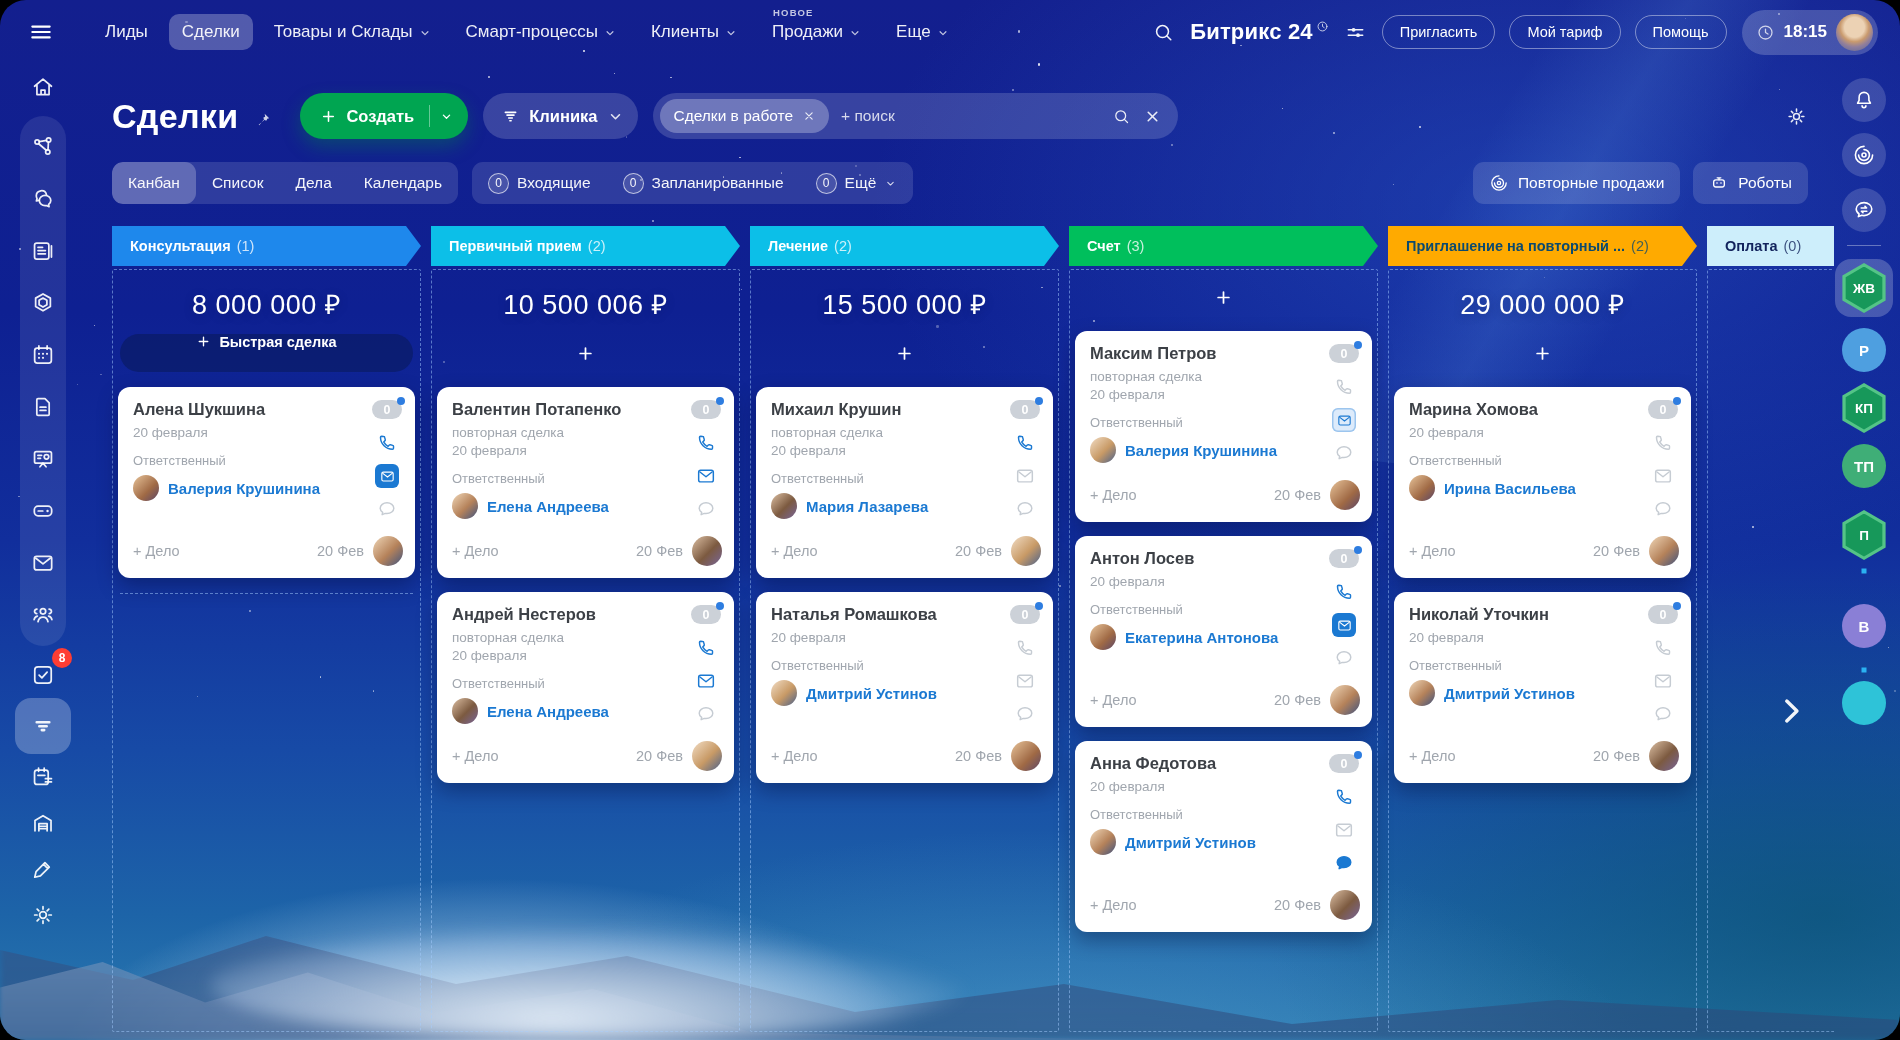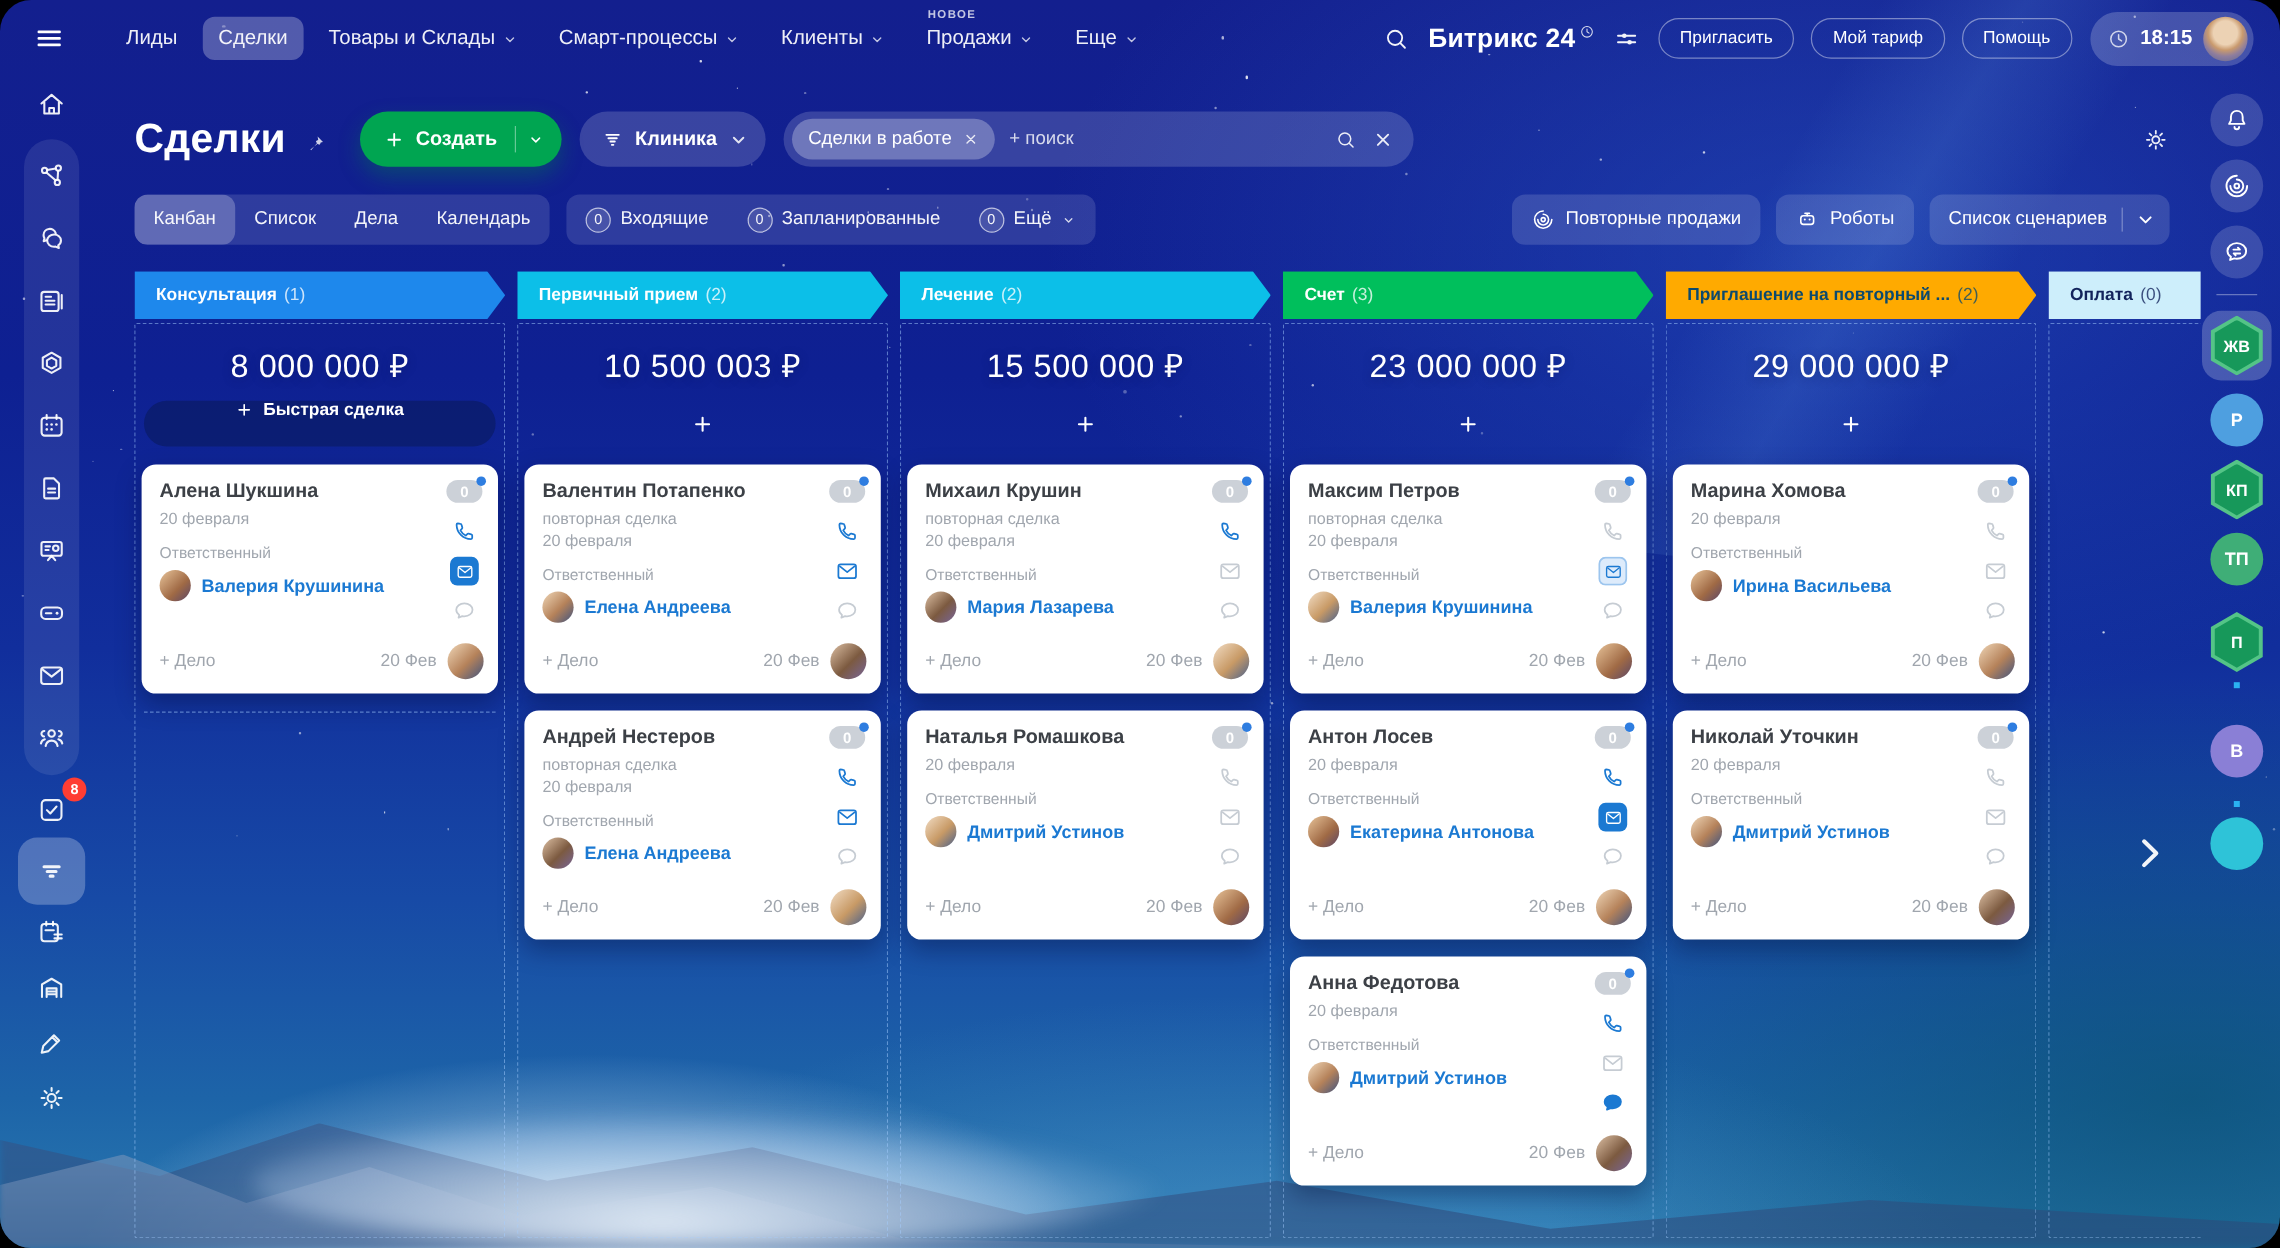--- a/index.html
+++ b/index.html
@@ -618,29 +618,20 @@
           </button>
           <button class="tb-btn">
             <svg class="ic" viewBox="0 0 24 24" fill="none" stroke="currentColor" stroke-width="1.6" stroke-linecap="round" stroke-linejoin="round">
               <rect x="5.6" y="8.2" width="12.8" height="8.6" rx="2.6"></rect>
               <circle cx="9.6" cy="12" r="1" fill="currentColor" stroke="none"></circle>
               <circle cx="14.4" cy="12" r="1" fill="currentColor" stroke="none"></circle>
               <path d="M12 8.2V5.8M9.8 5.8h4.4"></path>
             </svg>
             <span>Роботы</span>
           </button>
-          <button class="tb-btn">
-            <span>Список сценариев</span>
-            <span class="vline"></span>
-            <span class="chev">
-              <svg class="ic" viewBox="0 0 24 24" fill="none" stroke="currentColor" stroke-width="1.6" stroke-linecap="round" stroke-linejoin="round">
-                <path d="m7 9.8 5 5 5-5" stroke-width="2"></path>
-              </svg>
-            </span>
-          </button>
         </div>
     </div>
 
     <div class="board" id="board">
         <div class="kcol">
           <div class="kcol-header" style="background:#1e88ec;color:#ffffff">
             <span>Консультация</span>
             <span class="kcol-count">(1)</span>
           </div>
           <div class="kcol-drop">
@@ -692,21 +683,21 @@
             </div>
             <div class="slot-line"></div>
           </div>
         </div>
         <div class="kcol">
           <div class="kcol-header" style="background:#0cbfe8;color:#ffffff">
             <span>Первичный прием</span>
             <span class="kcol-count">(2)</span>
           </div>
           <div class="kcol-drop">
-            <div class="kcol-sum">10 500 003 ₽</div>
+            <div class="kcol-sum">10 500 006 ₽</div>
             <div class="quick-plus">
               <span class="plus">
                 <svg class="ic" viewBox="0 0 24 24" fill="none" stroke="currentColor" stroke-width="1.6" stroke-linecap="round" stroke-linejoin="round">
                   <path d="M12 5.2v13.6M5.2 12h13.6" stroke-width="2.2"></path>
                 </svg>
               </span>
             </div>
             <div class="card">
               <div class="card-main">
                 <div class="card-name">Валентин Потапенко</div>
@@ -875,21 +866,20 @@
               </div>
             </div>
           </div>
         </div>
         <div class="kcol">
           <div class="kcol-header" style="background:#00bf5c;color:#ffffff">
             <span>Счет</span>
             <span class="kcol-count">(3)</span>
           </div>
           <div class="kcol-drop">
-            <div class="kcol-sum">23 000 000 ₽</div>
             <div class="quick-plus">
               <span class="plus">
                 <svg class="ic" viewBox="0 0 24 24" fill="none" stroke="currentColor" stroke-width="1.6" stroke-linecap="round" stroke-linejoin="round">
                   <path d="M12 5.2v13.6M5.2 12h13.6" stroke-width="2.2"></path>
                 </svg>
               </span>
             </div>
             <div class="card">
               <div class="card-main">
                 <div class="card-name">Максим Петров</div>

